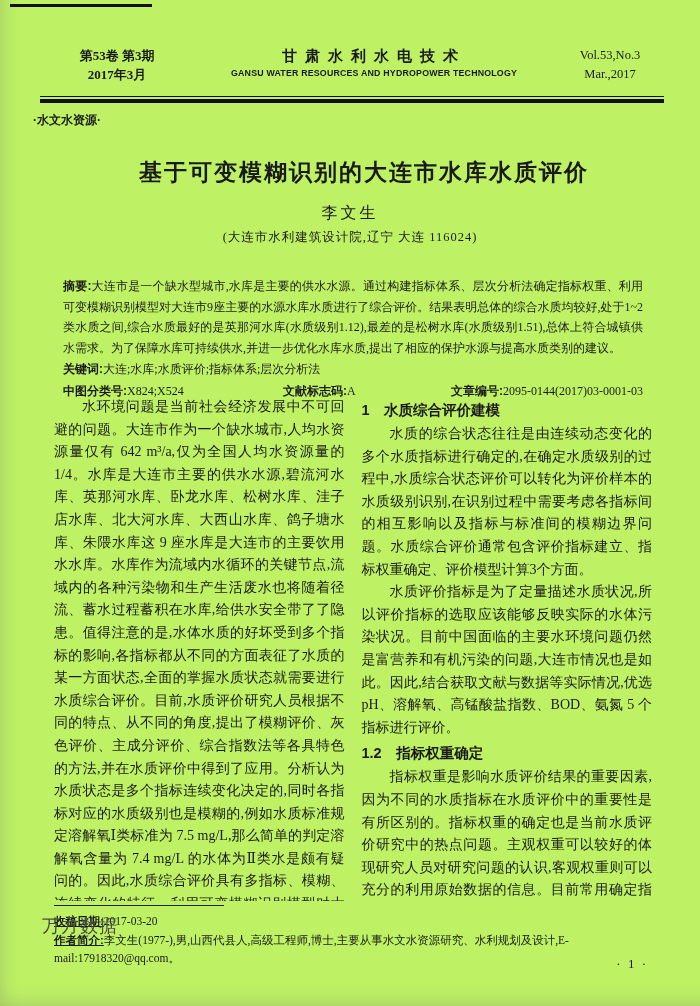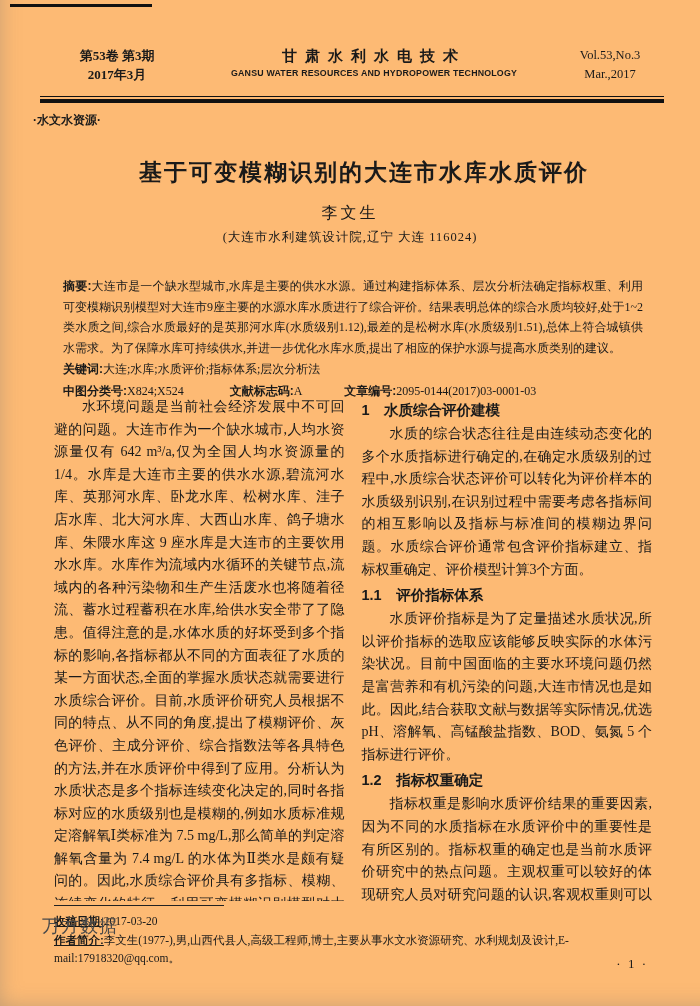--- a/index.html
+++ b/index.html
@@ -4,21 +4,21 @@
 <style>
   html,body{margin:0;padding:0;}
   body{
     width:700px;height:1006px;overflow:hidden;
     background:#d9d7d2;
     font-family:"Liberation Serif","DejaVu Serif",serif;
     color:#1a1a1a;
   }
   .page{
     position:relative;width:700px;height:1006px;
-    background:#fdba74;
+    background:#bef264;
     box-shadow:inset 14px -14px 22px -16px rgba(120,118,112,.45);
   }
   .scan-streak{position:absolute;top:4px;left:10px;width:142px;height:3px;background:#111;}
 
   
   .header{position:absolute;top:46px;left:42px;right:36px;display:flex;align-items:flex-start;}
   .hdr-left{width:150px;text-align:center;font-weight:bold;font-size:13px;line-height:19px;font-family:"Liberation Serif",serif;}
   .hdr-center{flex:1;text-align:center;}
   .hdr-journal-cn{font-weight:bold;font-size:15px;letter-spacing:8px;line-height:20px;}
   .hdr-journal-en{font-weight:bold;font-size:8.8px;letter-spacing:.2px;line-height:15px;font-family:"Liberation Sans",sans-serif;}
@@ -31,21 +31,21 @@
   .title{position:absolute;top:142px;left:14px;width:100%;text-align:center;
     font-family:"Liberation Sans",sans-serif;font-weight:bold;font-size:23px;letter-spacing:2px;}
   .author{position:absolute;top:203px;left:0;width:100%;text-align:center;font-size:16px;letter-spacing:3px;}
   .affiliation{position:absolute;top:229px;left:0;width:100%;text-align:center;font-size:12.5px;letter-spacing:1px;}
 
   
   .meta{position:absolute;top:276px;left:63px;right:57px;font-size:12px;line-height:20.5px;}
   .meta b{font-family:"Liberation Sans",sans-serif;font-weight:bold;}
   .abstract{text-align:justify;}
   .kw-line{margin-top:1px;}
-  .code-line{margin-top:1px;display:flex;}
+  .code-line{margin-top:1px;display:flex;justify-content:space-between;}
   .code-line .seg2{margin-left:46px;}
   .code-line .seg3{margin-left:42px;}
 
   
   .columns{position:absolute;top:396px;left:54px;right:48px;display:flex;gap:17px;height:505px;overflow:hidden;}
   .col{flex:1;min-width:0;font-size:14px;line-height:22.6px;text-align:justify;}
   .col p{margin:0;text-indent:2em;}
   .col h3{margin:3px 0 2px;font-family:"Liberation Sans",sans-serif;font-weight:bold;font-size:14.5px;line-height:22px;text-indent:0;}
 
   
@@ -99,21 +99,20 @@
     </div>
   </div>
 
   <div class="columns">
     <div class="col">
       <p>水环境问题是当前社会经济发展中不可回避的问题。大连市作为一个缺水城市,人均水资源量仅有 642 m³/a,仅为全国人均水资源量的 1/4。水库是大连市主要的供水水源,碧流河水库、英那河水库、卧龙水库、松树水库、洼子店水库、北大河水库、大西山水库、鸽子塘水库、朱隈水库这 9 座水库是大连市的主要饮用水水库。水库作为流域内水循环的关键节点,流域内的各种污染物和生产生活废水也将随着径流、蓄水过程蓄积在水库,给供水安全带了了隐患。值得注意的是,水体水质的好坏受到多个指标的影响,各指标都从不同的方面表征了水质的某一方面状态,全面的掌握水质状态就需要进行水质综合评价。目前,水质评价研究人员根据不同的特点、从不同的角度,提出了模糊评价、灰色评价、主成分评价、综合指数法等各具特色的方法,并在水质评价中得到了应用。分析认为水质状态是多个指标连续变化决定的,同时各指标对应的水质级别也是模糊的,例如水质标准规定溶解氧Ⅰ类标准为 7.5 mg/L,那么简单的判定溶解氧含量为 7.4 mg/L 的水体为Ⅱ类水是颇有疑问的。因此,水质综合评价具有多指标、模糊、连续变化的特征。利用可变模糊识别模型对大连市 9 座主要的饮用水水库进行综合评价,为供水安全的管理提供决策支撑。</p>
     </div>
     <div class="col">
       <h3>1　水质综合评价建模</h3>
       <p>水质的综合状态往往是由连续动态变化的多个水质指标进行确定的,在确定水质级别的过程中,水质综合状态评价可以转化为评价样本的水质级别识别,在识别过程中需要考虑各指标间的相互影响以及指标与标准间的模糊边界问题。水质综合评价通常包含评价指标建立、指标权重确定、评价模型计算3个方面。</p>
-      <h3>1.1　评价指标体系</h3>
       <p>水质评价指标是为了定量描述水质状况,所以评价指标的选取应该能够反映实际的水体污染状况。目前中国面临的主要水环境问题仍然是富营养和有机污染的问题,大连市情况也是如此。因此,结合获取文献与数据等实际情况,优选 pH、溶解氧、高锰酸盐指数、BOD、氨氮 5 个指标进行评价。</p>
       <h3>1.2　指标权重确定</h3>
       <p>指标权重是影响水质评价结果的重要因素,因为不同的水质指标在水质评价中的重要性是有所区别的。指标权重的确定也是当前水质评价研究中的热点问题。主观权重可以较好的体现研究人员对研究问题的认识,客观权重则可以充分的利用原始数据的信息。目前常用确定指标权重的方法有层次分析法、熵权法、主成分分析法、综合权重方法等。文中利用国内外广泛运用的层次分析法确定指标权重。</p>
     </div>
   </div>
 
   <div class="footnote">
     <div class="footnote-rule"></div>
     <div>
       <b>收稿日期:</b><span>2017-03-20</span>

